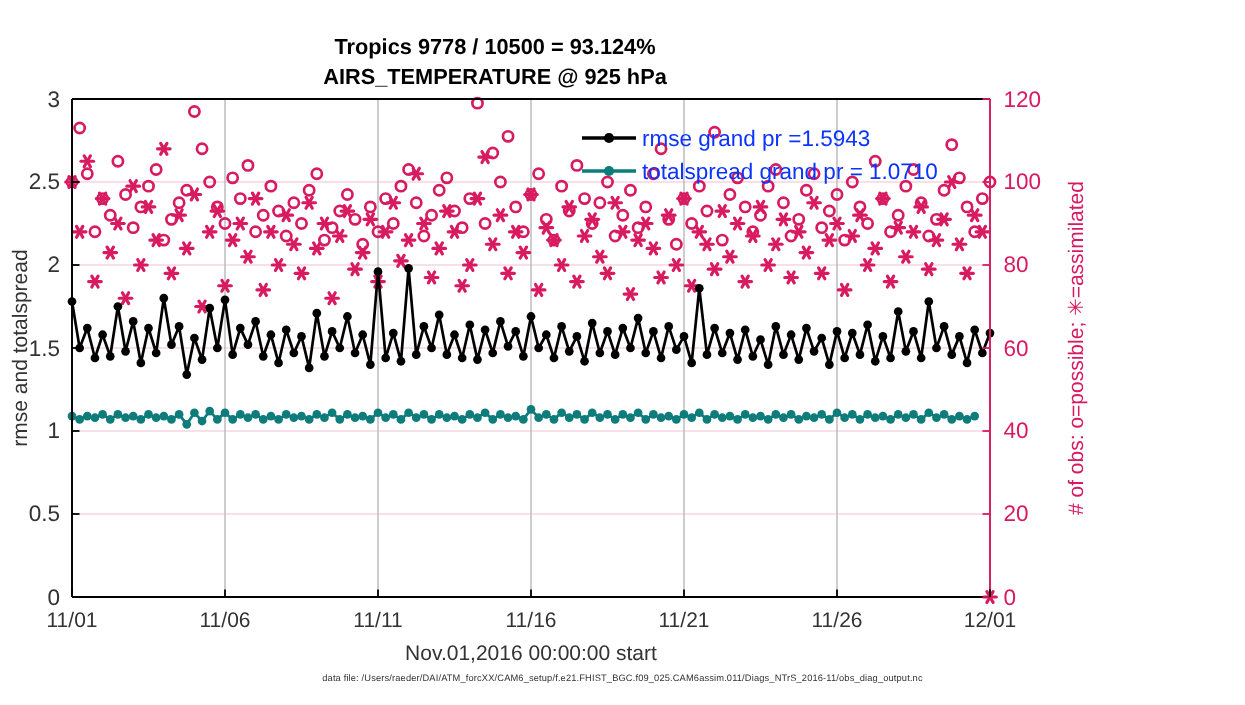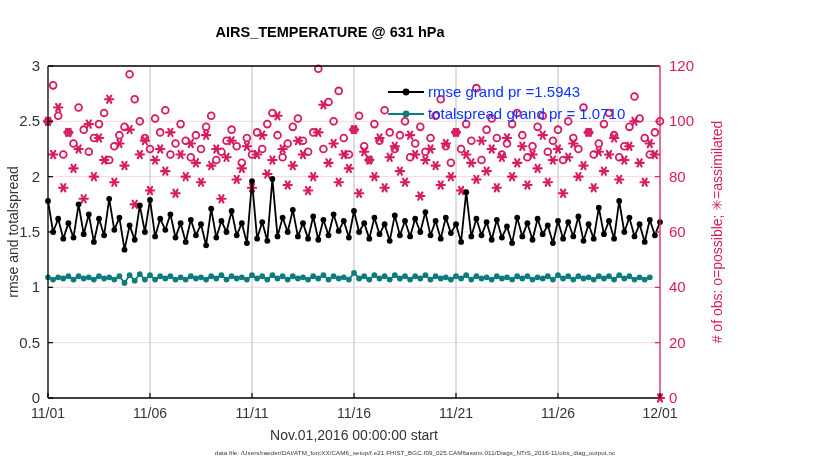--- a/index.html
+++ b/index.html
@@ -18,21 +18,22 @@
   .legend-text{font-size:15px;fill:#0b34ff;}
   .footer{position:absolute;left:0;top:449px;width:830px;text-align:center;
           font-size:6.2px;color:#333;letter-spacing:0.1px;}
 </style>
 </head>
 <body>
 
 <div id="root">
 
   <div class="title-block">
-    <div class="title-line">AIRS_TEMPERATURE @ 631 hPa</div>
+    <div class="title-line">Tropics 9778 / 10500 = 93.124%</div>
+    <div class="title-line">AIRS_TEMPERATURE @ 925 hPa</div>
   </div>
 
   <svg id="plot" width="830" height="470">
       <rect x="48" y="66" width="612" height="332" fill="#ffffff"></rect>
       <line x1="48" y1="342.6666666666667" x2="660" y2="342.6666666666667" stroke="#f7d5e0" stroke-width="1"></line>
       <line x1="48" y1="287.33333333333337" x2="660" y2="287.33333333333337" stroke="#f7d5e0" stroke-width="1"></line>
       <line x1="48" y1="232" x2="660" y2="232" stroke="#f7d5e0" stroke-width="1"></line>
       <line x1="48" y1="176.66666666666669" x2="660" y2="176.66666666666669" stroke="#f7d5e0" stroke-width="1"></line>
       <line x1="48" y1="121.33333333333331" x2="660" y2="121.33333333333331" stroke="#f7d5e0" stroke-width="1"></line>
       <line x1="150" y1="66" x2="150" y2="398" stroke="#bdbdbd" stroke-width="1"></line>

